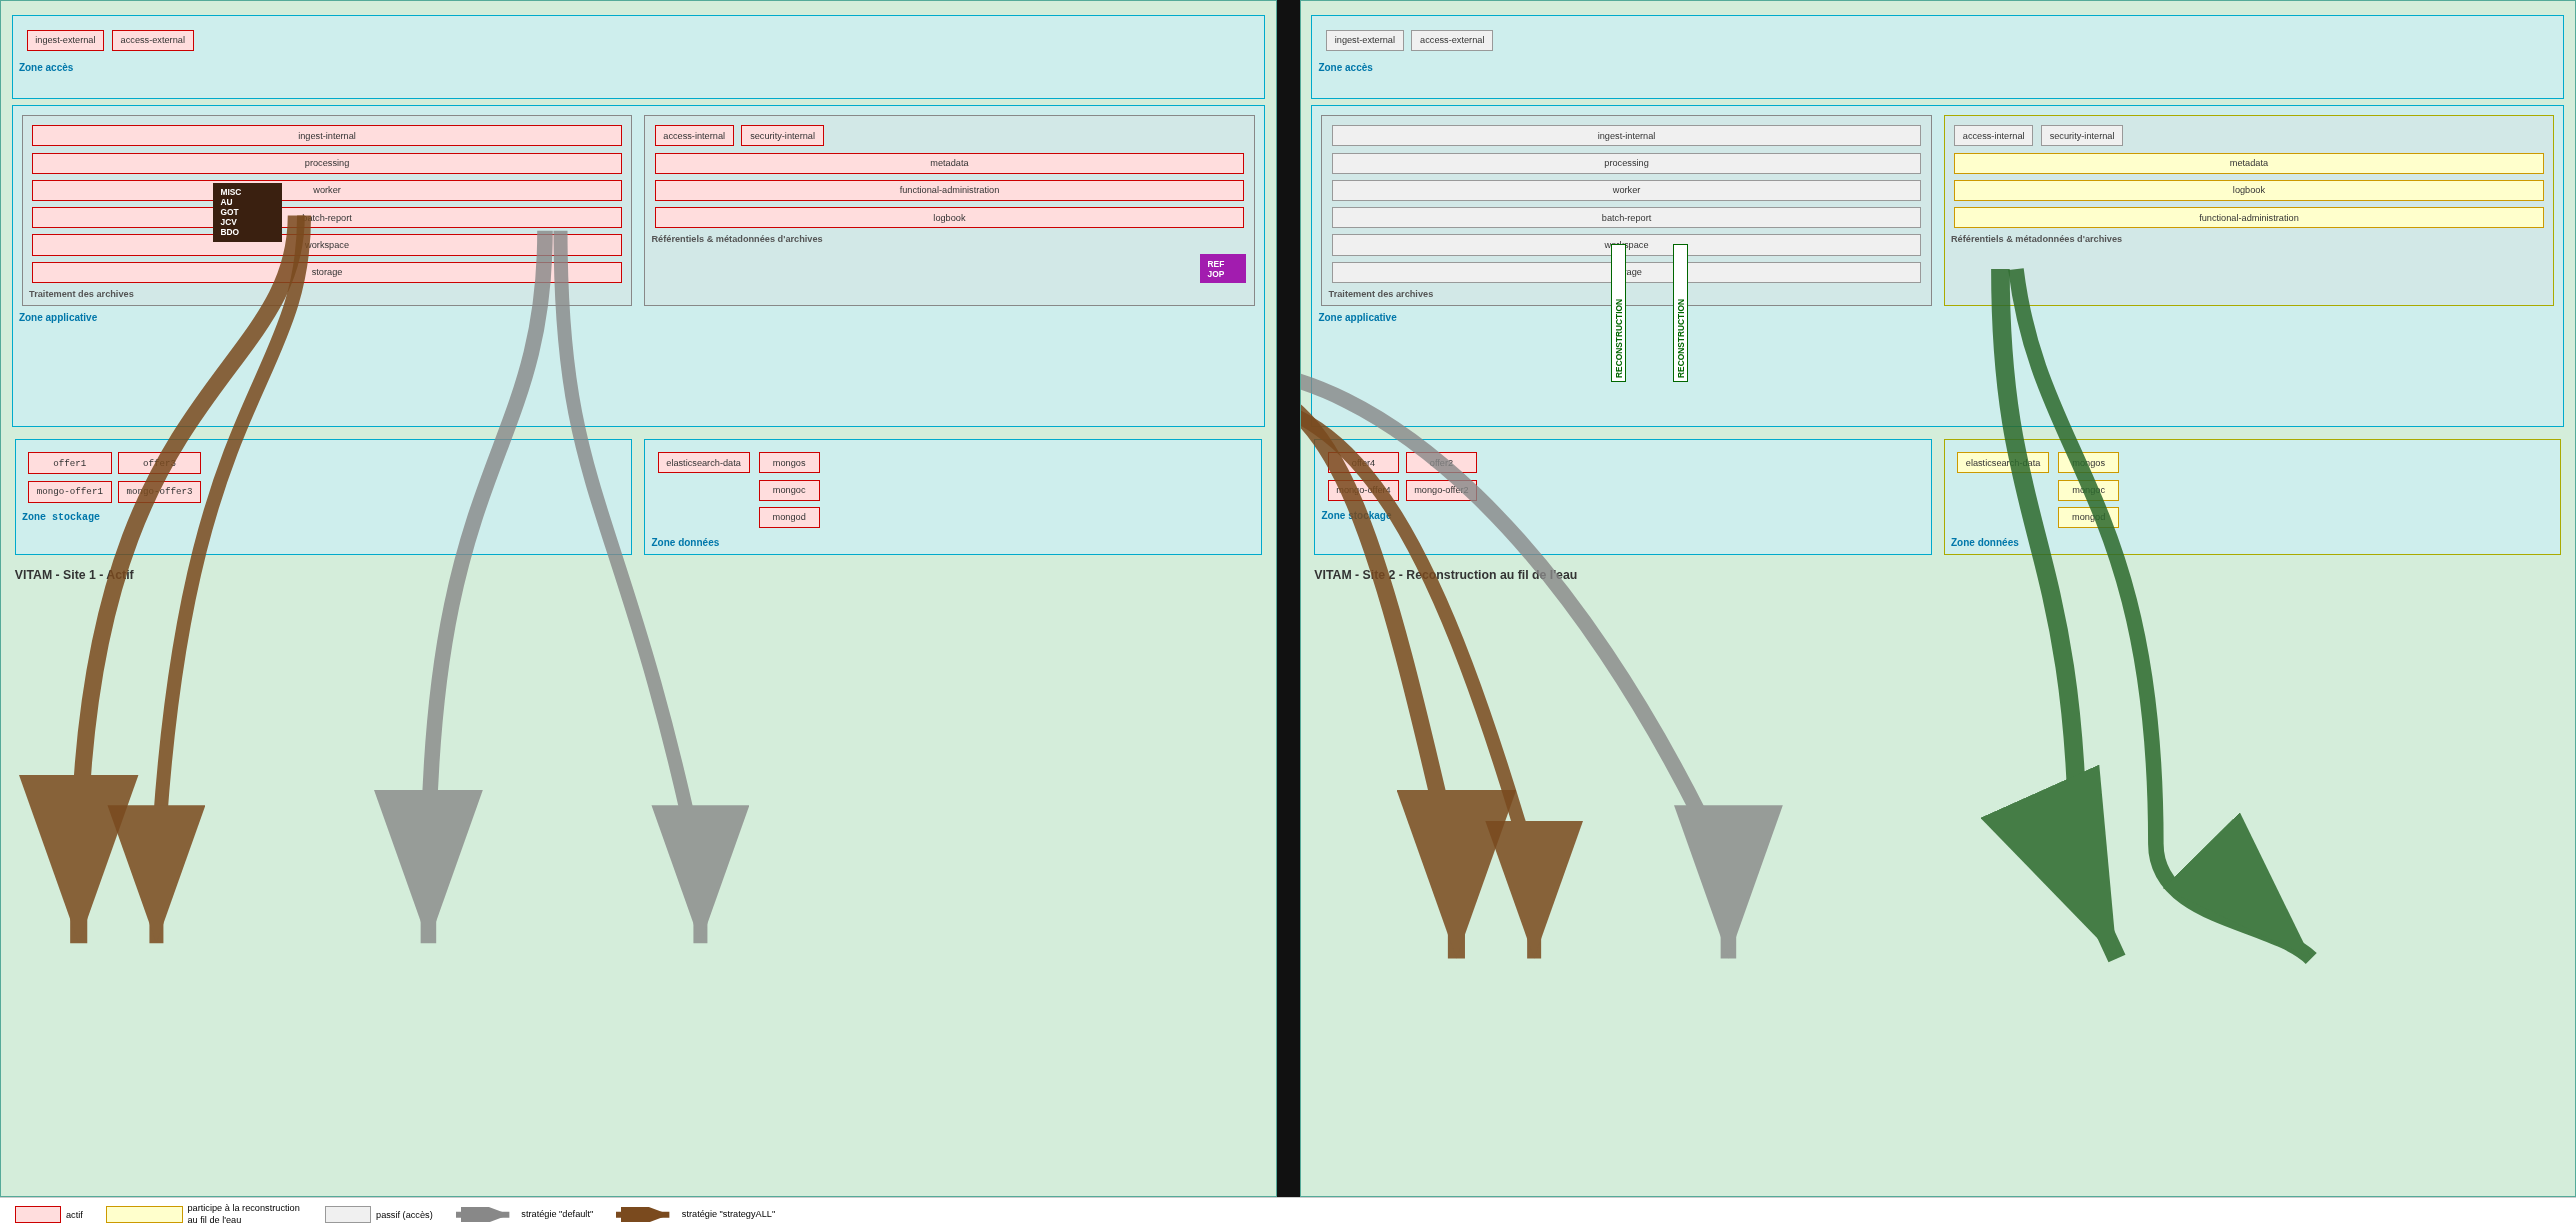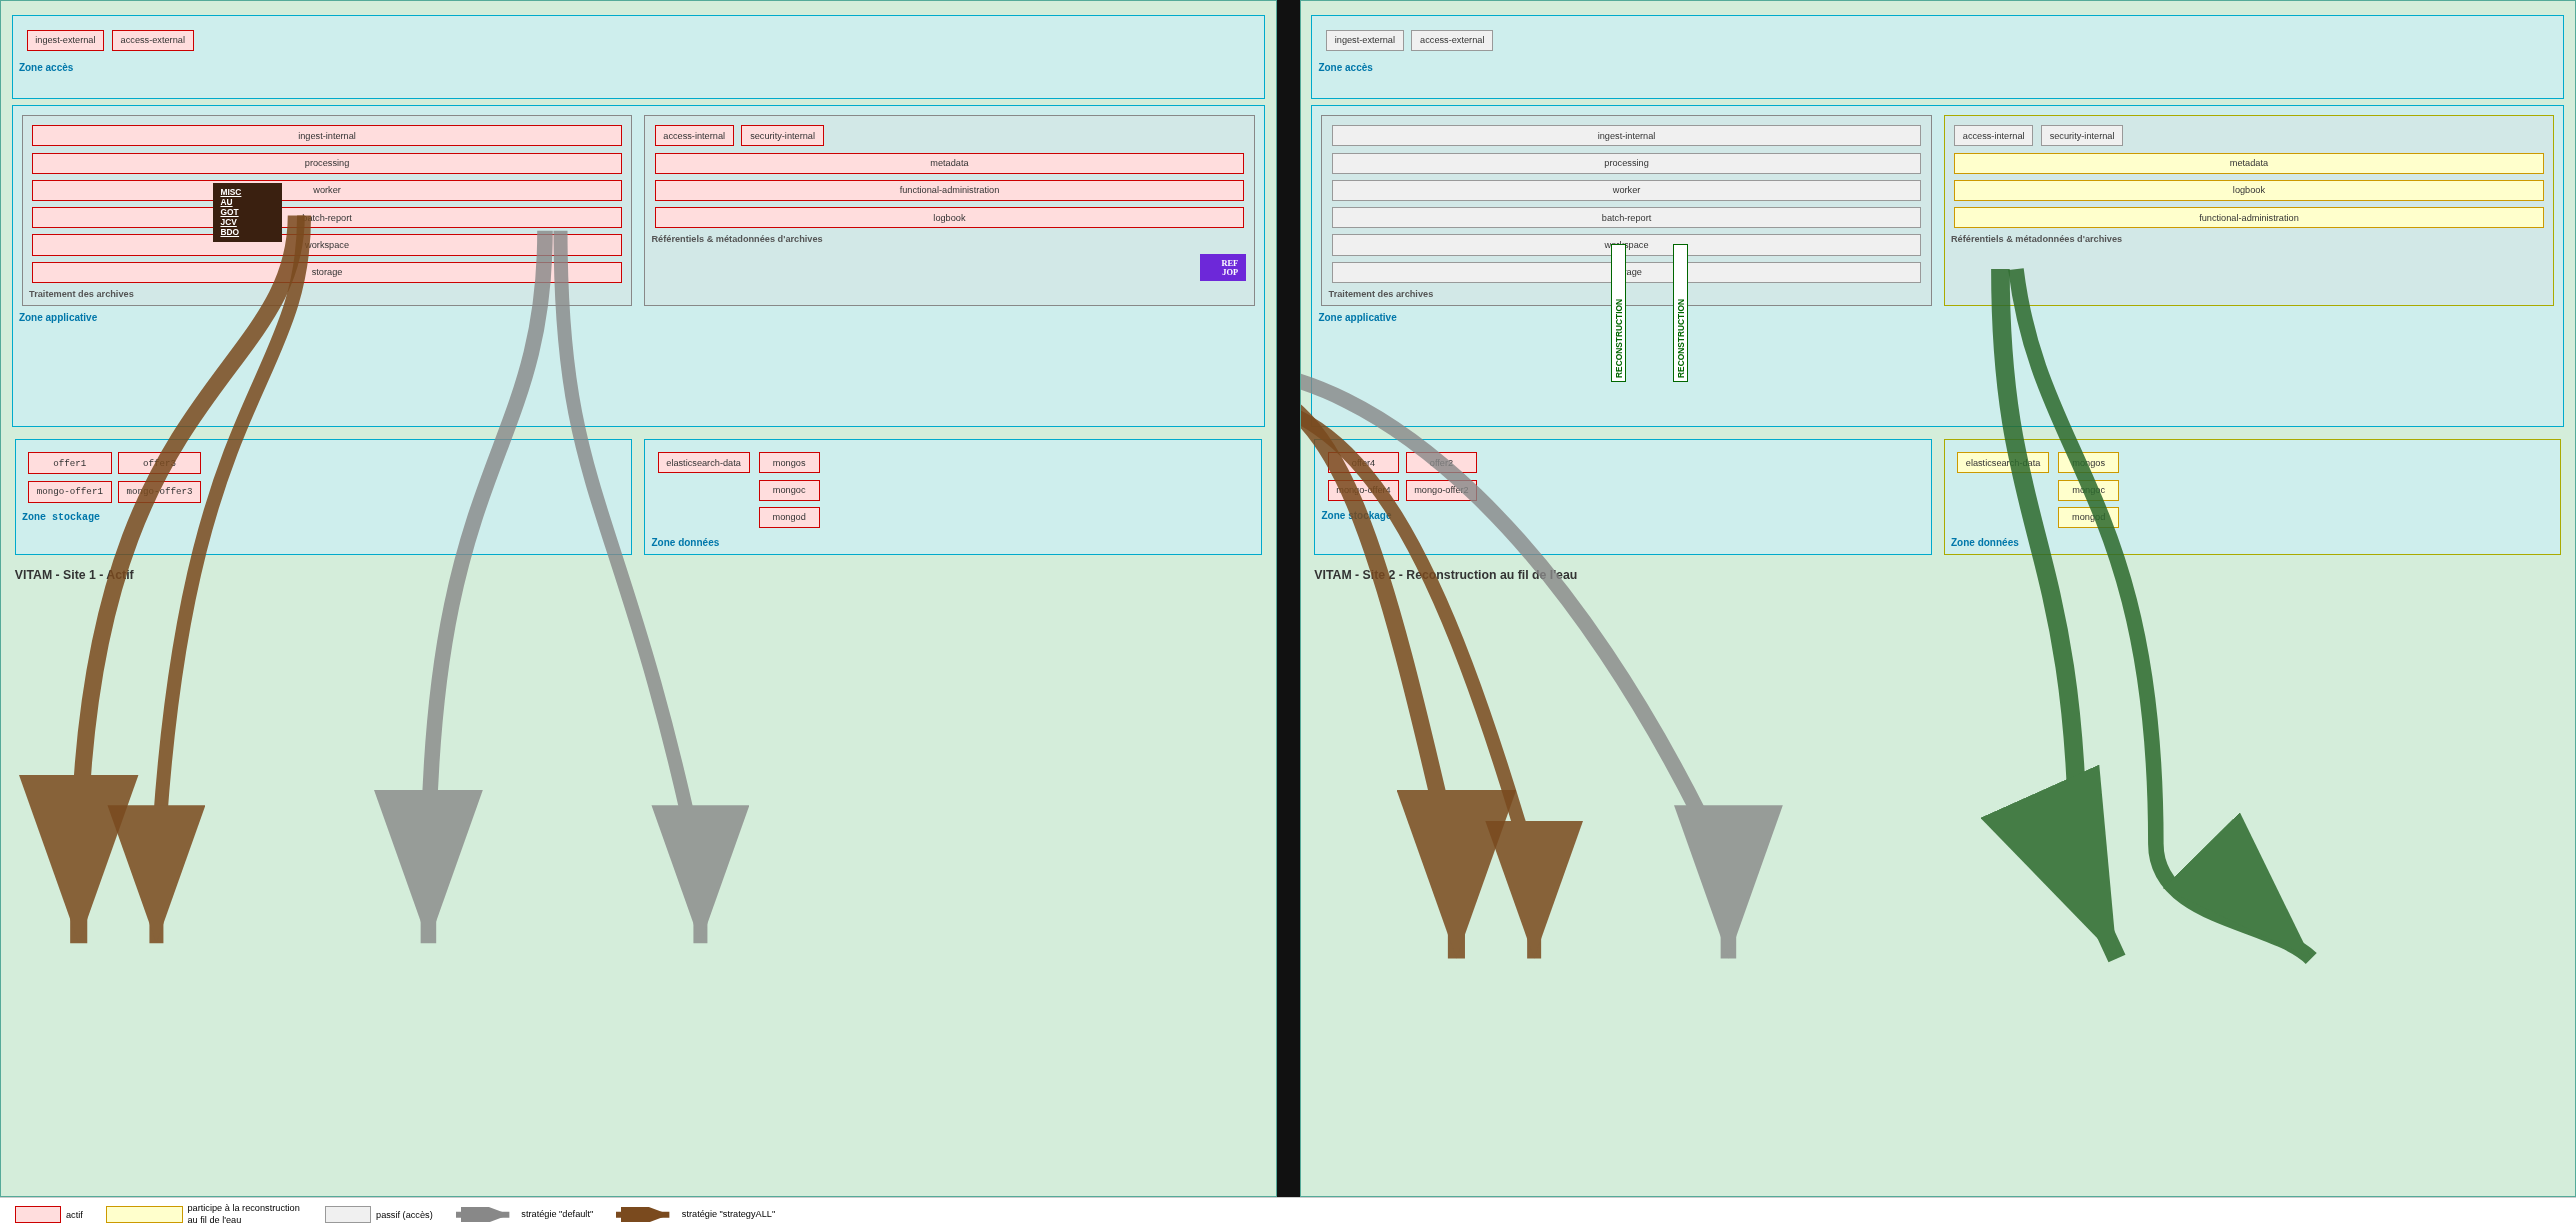--- a/index.html
+++ b/index.html
@@ -204,29 +204,28 @@
       color: white;
       padding: 4.6px 7.7px;
       font-size: 8.4px;
       font-weight: bold;
       z-index: 20;
       min-width: 61px;
     }
     
     .ref-box {
       position: absolute;
-      background: #6d28d9;
+      background: #a21caf;
       color: white;
       padding: 4.6px 7.7px;
       font-size: 8.4px;
       font-weight: bold;
       z-index: 20;
       min-width: 46px;
-      text-align: right;
-      font-family: Liberation Serif, serif;
+      text-align: left;
     }
     
     .reconstruction-label {
       writing-mode: vertical-rl;
       text-orientation: mixed;
       transform: rotate(180deg);
       background: white;
       border: 1.5px solid #006600;
       color: #006600;
       font-size: 8.4px;
@@ -277,21 +276,21 @@
               <div class="red-box">metadata</div>
               <div class="red-box">functional-administration</div>
               <div class="red-box">logbook</div>
             </div>
 
             <div class="ref-box" style="position:absolute; right:7.7px; top:138px; width:46px;">REF<br>JOP</div>
             <div class="inner-zone-label">Référentiels &amp; métadonnées d'archives</div>
           </div>
         </div>
 
-        <div class="misc-box" style="top:77px; left:200px; width:69px;text-decoration:underline;">
+        <div class="misc-box" style="top:77px; left:200px; width:69px;">
           <div>MISC</div>
           <div>AU</div>
           <div>GOT</div>
           <div>JCV</div>
           <div>BDO</div>
         </div>
 
         <div class="zone-label">Zone applicative</div>
       </div>
 

